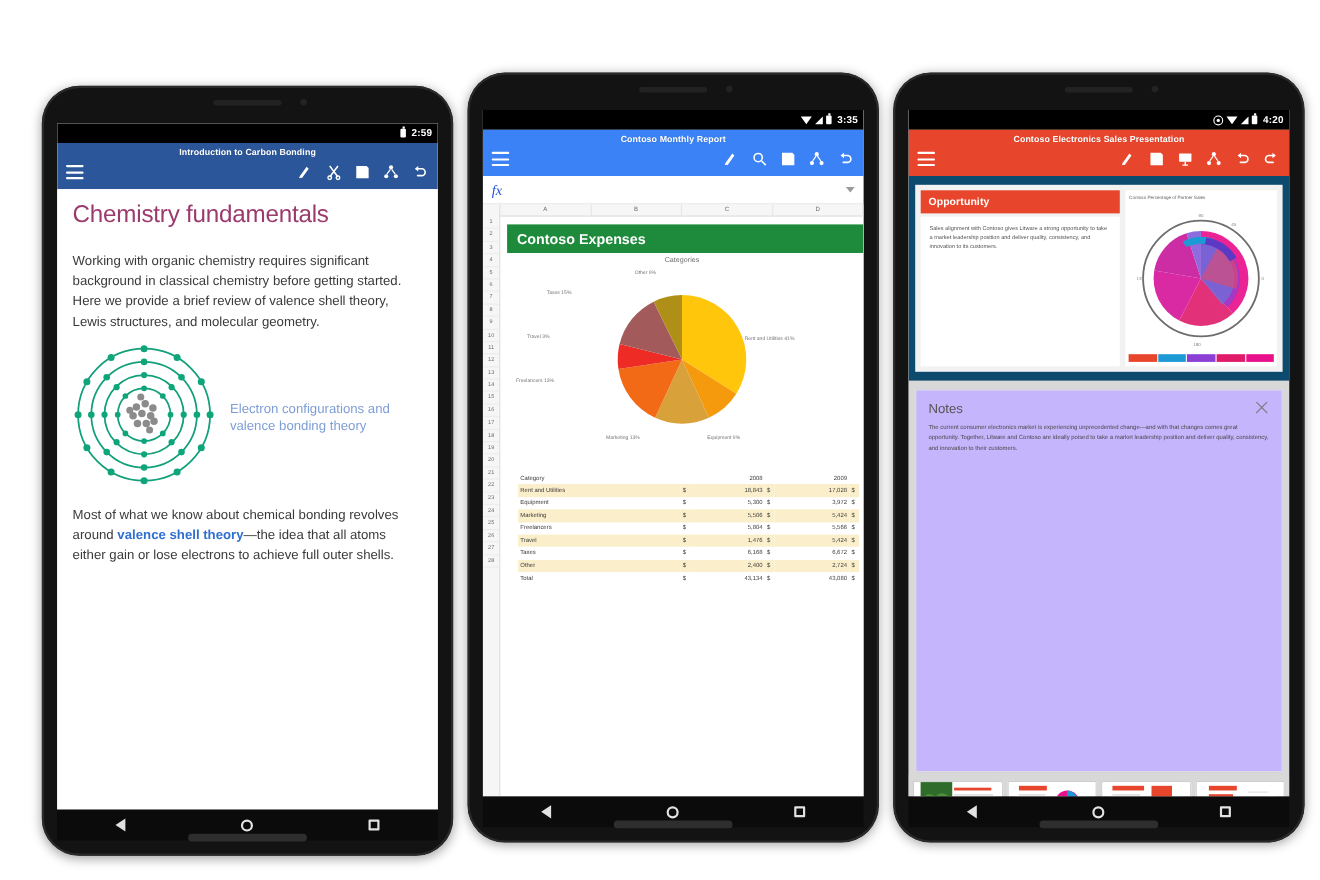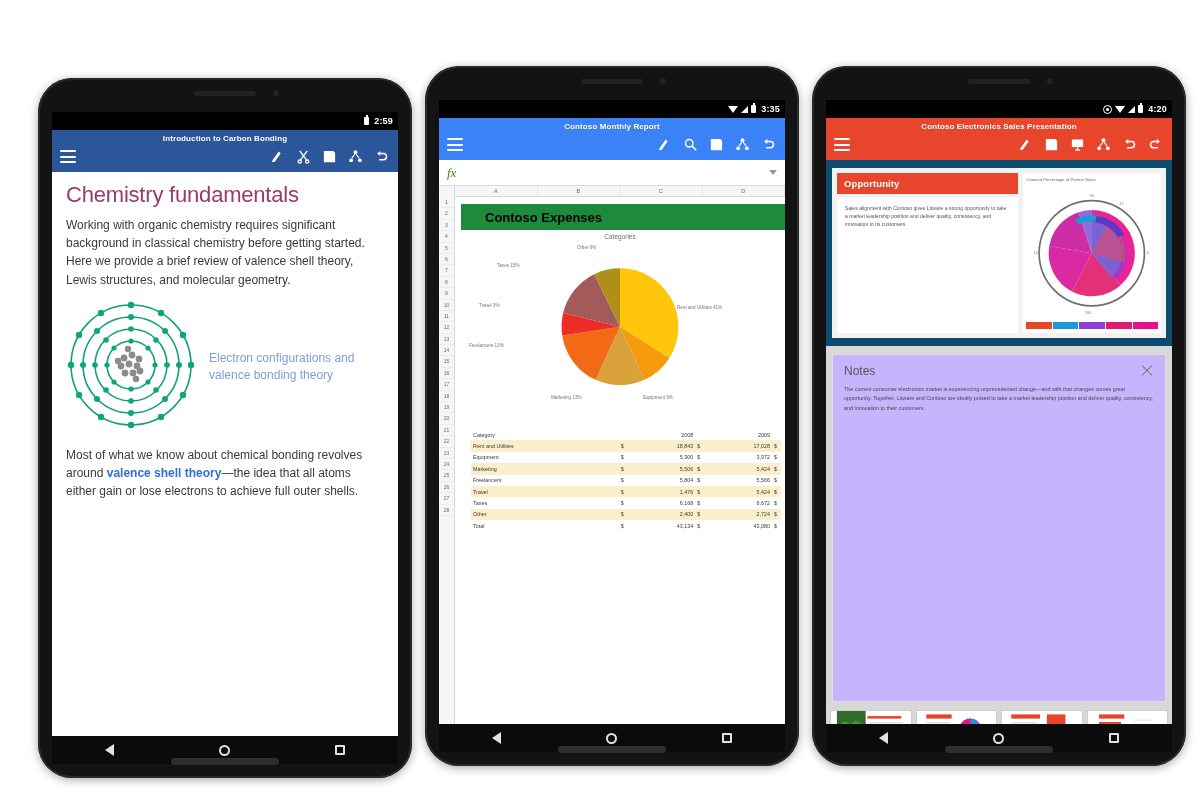--- a/index.html
+++ b/index.html
@@ -104,59 +104,59 @@
   .nav-back{ width:0;height:0;border-top:6px solid transparent;border-bottom:6px solid transparent;border-right:9px solid #e2e2e2; }
   .nav-home{ width:11px;height:11px;border:2px solid #e2e2e2;border-radius:50%; }
   .nav-rec { width:10px;height:10px;border:2px solid #e2e2e2;border-radius:1px; }
 
   
   .doc{
     background:#fff; height:100%; padding:10px 14px 0 14px; overflow:hidden;
   }
   .doc h1{
     color:#9b3a6d; font-size:22px; font-weight:normal; line-height:1.18;
-    letter-spacing:-.2px; margin-bottom:8px;
+    letter-spacing:-.2px; margin-bottom:20px;
   }
   .doc p{
     color:#3a3a3a; font-size:12px; line-height:1.52; margin-bottom:11px;
   }
   .doc .link{ color:#2f6fd0; font-weight:bold; }
   .pullquote{
     color:#7e9ed6; font-size:12px; line-height:1.38; font-weight:normal;
   }
   .atomrow{ display:flex; align-items:center; gap:8px; margin:2px 0 12px; }
   .atomwrap{ flex:0 0 135px; }
 
   
   .xl-formula{
     height:26px; background:#fff; border-bottom:1px solid #dcdcdc;
     display:flex; align-items:center; padding:0 8px;
   }
-  .fx{ font-family:"Liberation Serif", serif; font-style:italic; font-size:13px; color:#4d7c0f; }
+  .fx{ font-family:"Liberation Serif", serif; font-style:italic; font-size:13px; color:#1d4ed8; }
   .fx-input{ flex:1; height:100%; }
   .chev{ width:0;height:0;border-left:4px solid transparent;border-right:4px solid transparent;border-top:5px solid #9a9a9a; }
 
   .xl-grid{ position:relative; background:#fff; height:calc(100% - 26px - 22px); display:flex; }
   .xl-rowhead{
     width:16px; background:#f6f6f6; border-right:1px solid #d8d8d8;
     font-size:5px; color:#6a6a6a; padding-top:11px; flex:0 0 16px;
   }
   .xl-rowhead div{ height:11.4px; line-height:11.4px; text-align:center; border-bottom:1px solid #ececec; }
   .xl-colarea{ flex:1; position:relative; }
   .xl-colhead{
     height:11px; background:#f6f6f6; border-bottom:1px solid #d8d8d8;
     display:flex; font-size:5.5px; color:#6a6a6a; align-items:center;
   }
   .xl-colhead span{ flex:1; text-align:center; border-right:1px solid #e4e4e4; line-height:11px; }
   .xl-sheet{ position:relative; height:calc(100% - 11px); overflow:hidden; background:#fff; }
 
   .xl-banner{
     position:absolute; left:6px; top:7px; right:0; height:26px;
-    background:#1e8a3c; color:#000000; display:flex; align-items:center;
-    padding-left:24px; font-size:13px; font-weight:bold;
+    background:#1e8a3c; color:#ffffff; display:flex; align-items:center;
+    padding-left:9px; font-size:13px; font-weight:bold;
   }
   .xl-chart{ position:absolute; left:0; right:0; top:36px; height:195px; }
   .chart-title{ text-align:center; font-size:6.5px; color:#6f6f6f; }
   .pielbl{ position:absolute; font-size:4.6px; color:#777; line-height:1.3; text-align:center; white-space:nowrap; }
 
   .xl-table{ position:absolute; left:16px; right:4px; top:232px; font-size:5.4px; }
   .xl-table table{ border-collapse:collapse; width:100%; }
   .xl-table td, .xl-table th{
     height:11.4px; padding:0 2px; font-weight:normal; color:#3b3b3b; text-align:right;
   }

